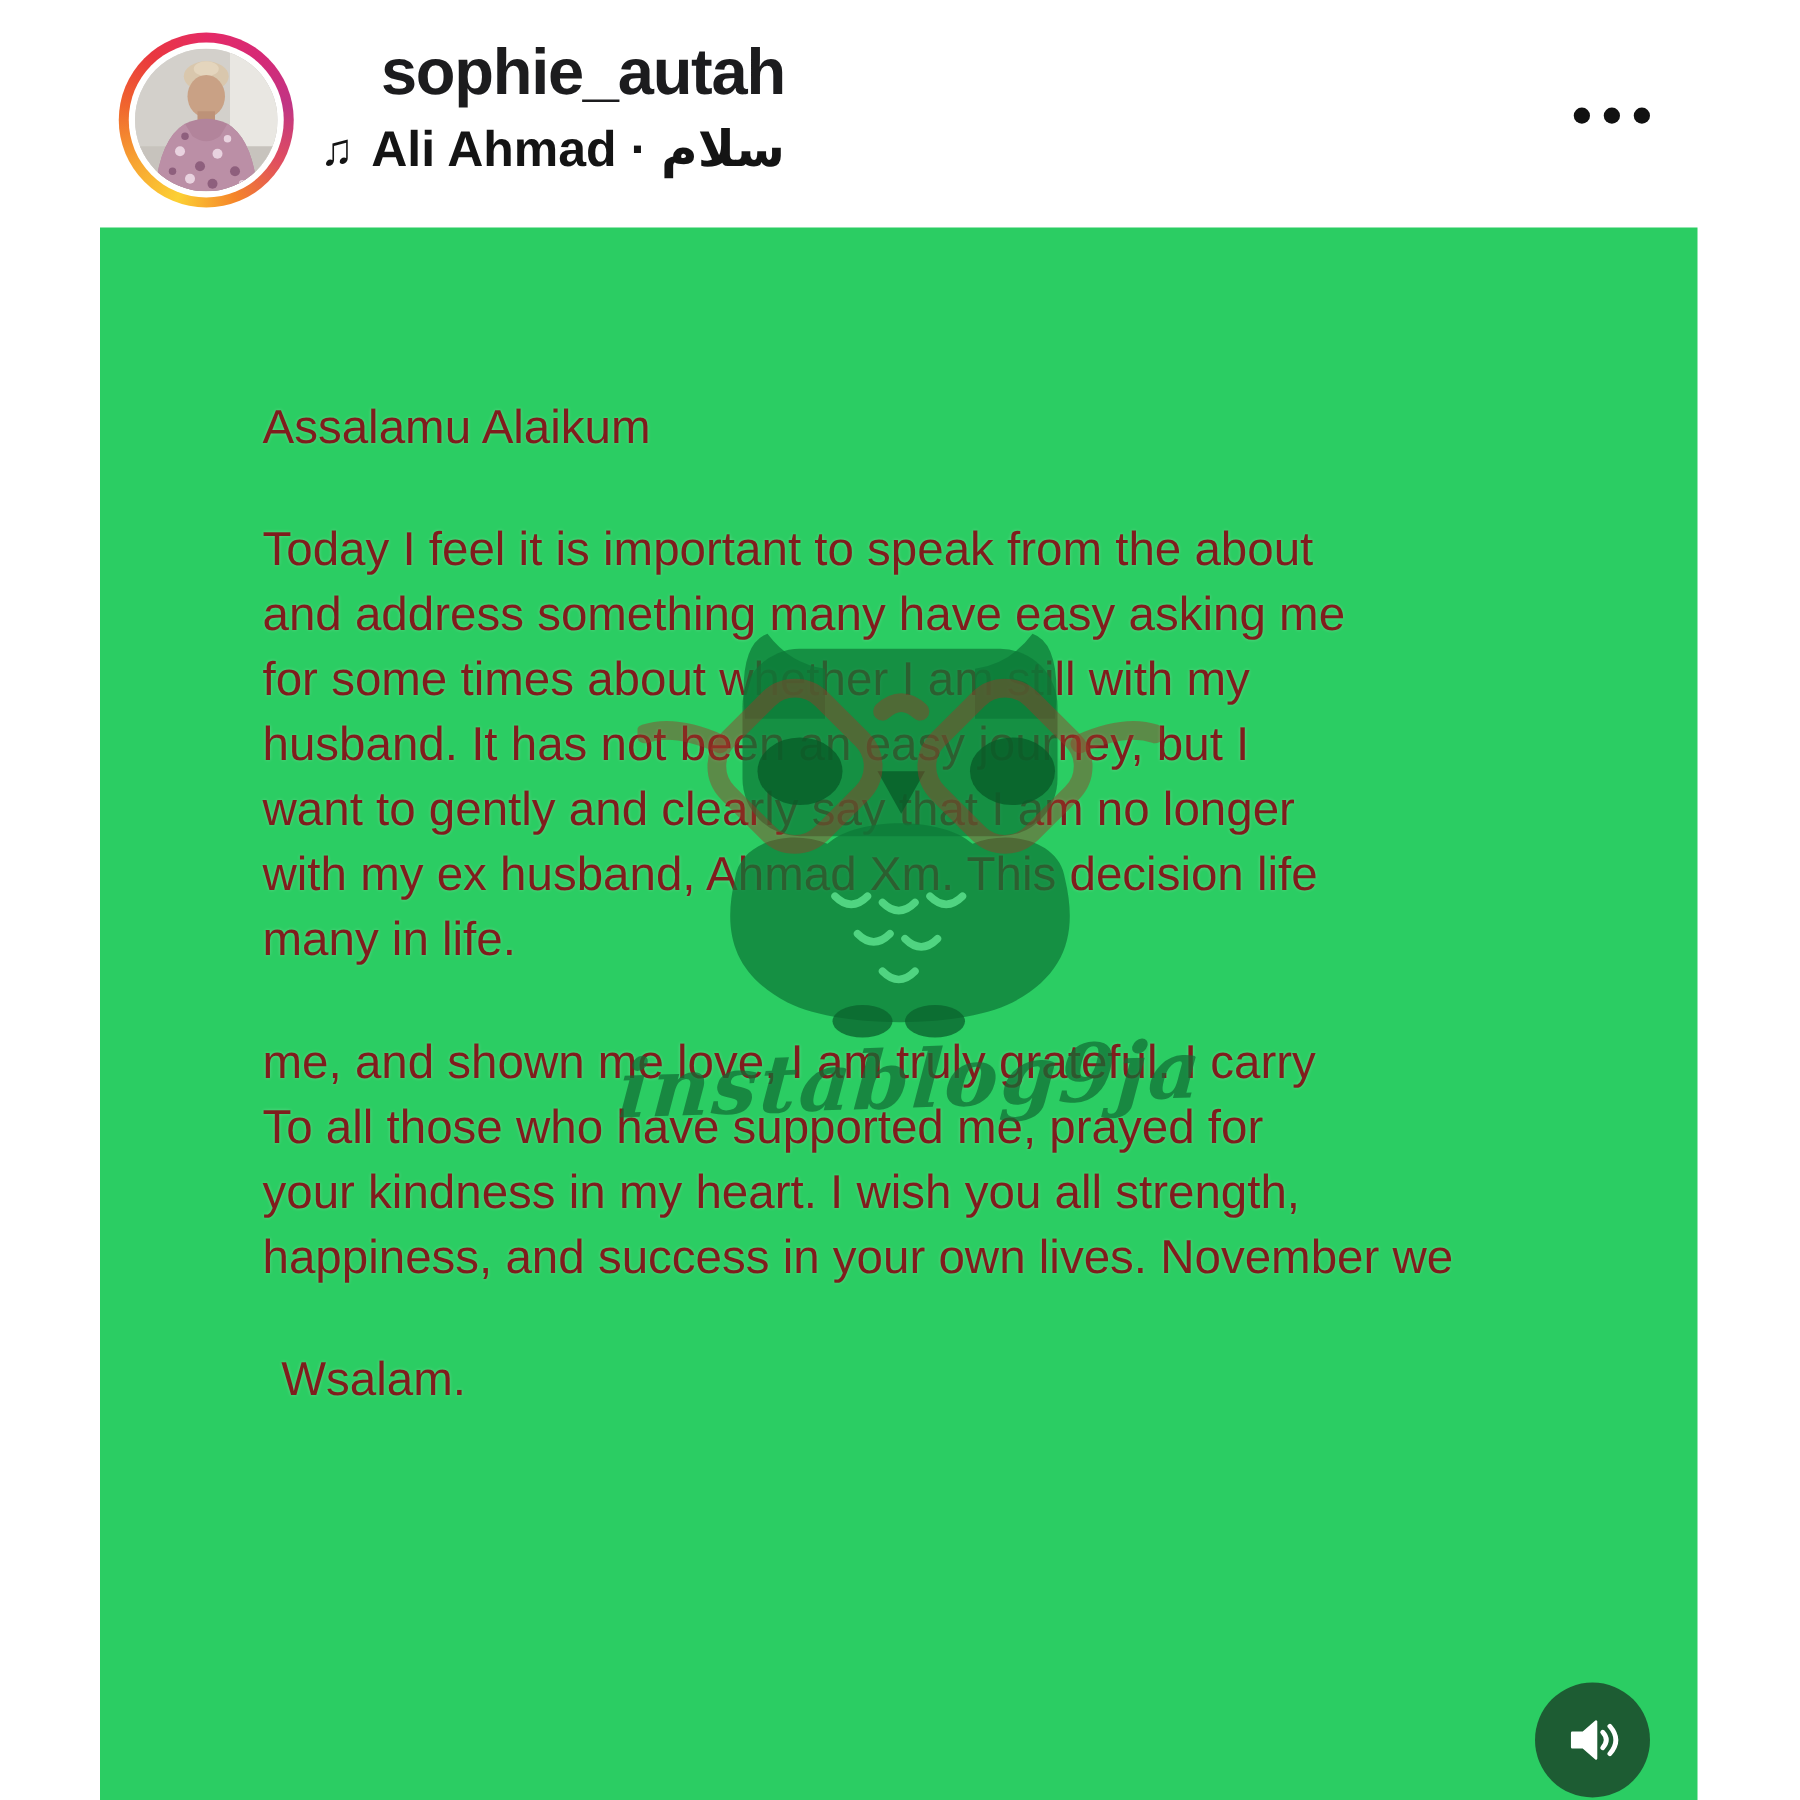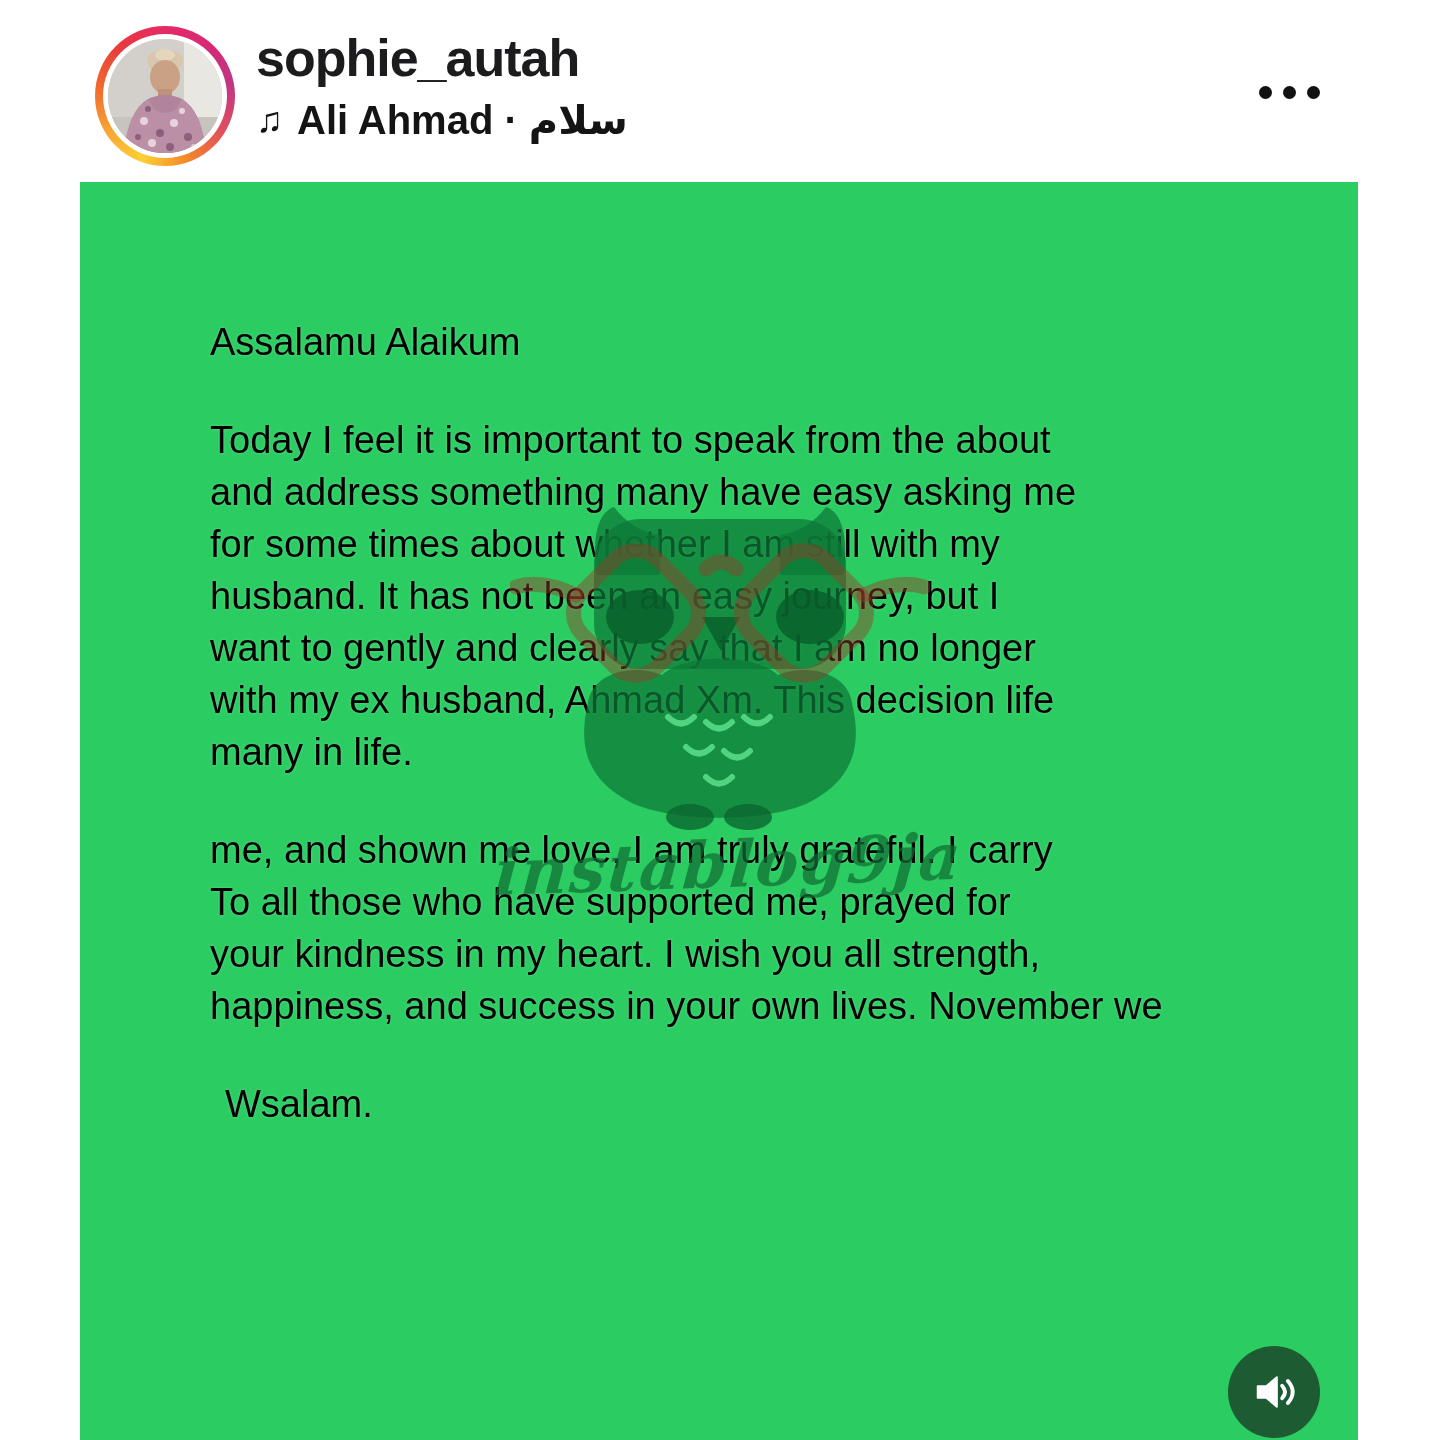--- a/index.html
+++ b/index.html
@@ -10,32 +10,32 @@
   
   .post-header { position:absolute; top:0; left:0; width:1440px; height:182px; background:#ffffff; }
 
   .avatar-ring { position:absolute; left:95px; top:26px; width:140px; height:140px; border-radius:50%;
     background:conic-gradient(from 200deg, #fcd034, #f7a332, #f0652e, #e9373f, #e52b66, #d62976, #c13584, #e04e5f, #f58529, #fcd034);
     display:flex; align-items:center; justify-content:center; cursor:pointer; }
   .avatar-gap { width:124px; height:124px; border-radius:50%; background:#ffffff; display:flex; align-items:center; justify-content:center; }
   .avatar-photo { width:114px; height:114px; border-radius:50%; overflow:hidden; background:#d8d6d2; }
 
   .header-text { position:absolute; left:256px; top:32px; }
-  .username { font-size:52px; font-weight:700; color:#1c1c1e; letter-spacing:-1px; line-height:52px; cursor:pointer; }
+  .username { font-size:52px; font-weight:700; color:#1c1c1e; letter-spacing:-1px; line-height:52px; cursor:pointer;text-align:right; }
   .music-row { margin-top:14px; display:flex; align-items:center; gap:14px; font-size:40px; font-weight:700; color:#141414; line-height:44px; cursor:pointer; }
   .music-note { font-size:36px; line-height:44px; }
 
   .more-btn { position:absolute; right:114px; top:80px; display:flex; gap:11px; cursor:pointer; padding:6px; }
   .more-btn .dot { width:13px; height:13px; border-radius:50%; background:#111111; }
 
   
   .post-image { position:absolute; left:80px; top:182px; width:1278px; height:1258px; background:#2bcd63; overflow:hidden; }
 
   .statement { position:absolute; left:130px; top:134px; width:1115px; font-size:38px; line-height:52px; font-weight:400;
-    color:#000000; text-shadow:0 0 3px rgba(255,255,255,0.25); }
+    color:#7f1d1d; text-shadow:0 0 3px rgba(255,255,255,0.25); }
   .statement .block { margin-bottom:46px; }
   .statement .block:last-child { margin-bottom:0;margin-left:15px; }
 
   
   .watermark { position:absolute; left:430px; top:323px; width:440px; height:420px; pointer-events:none; }
   .watermark svg { display:block; }
   .watermark-text { position:absolute; left:-15px; top:322px; width:460px; text-align:center;
     font-family:"DejaVu Serif","Liberation Serif",serif; font-style:italic; font-weight:700;
     font-size:64px; letter-spacing:2px; color:rgba(16,110,52,0.72); transform:rotate(-2deg) skewX(-6deg); }
 

